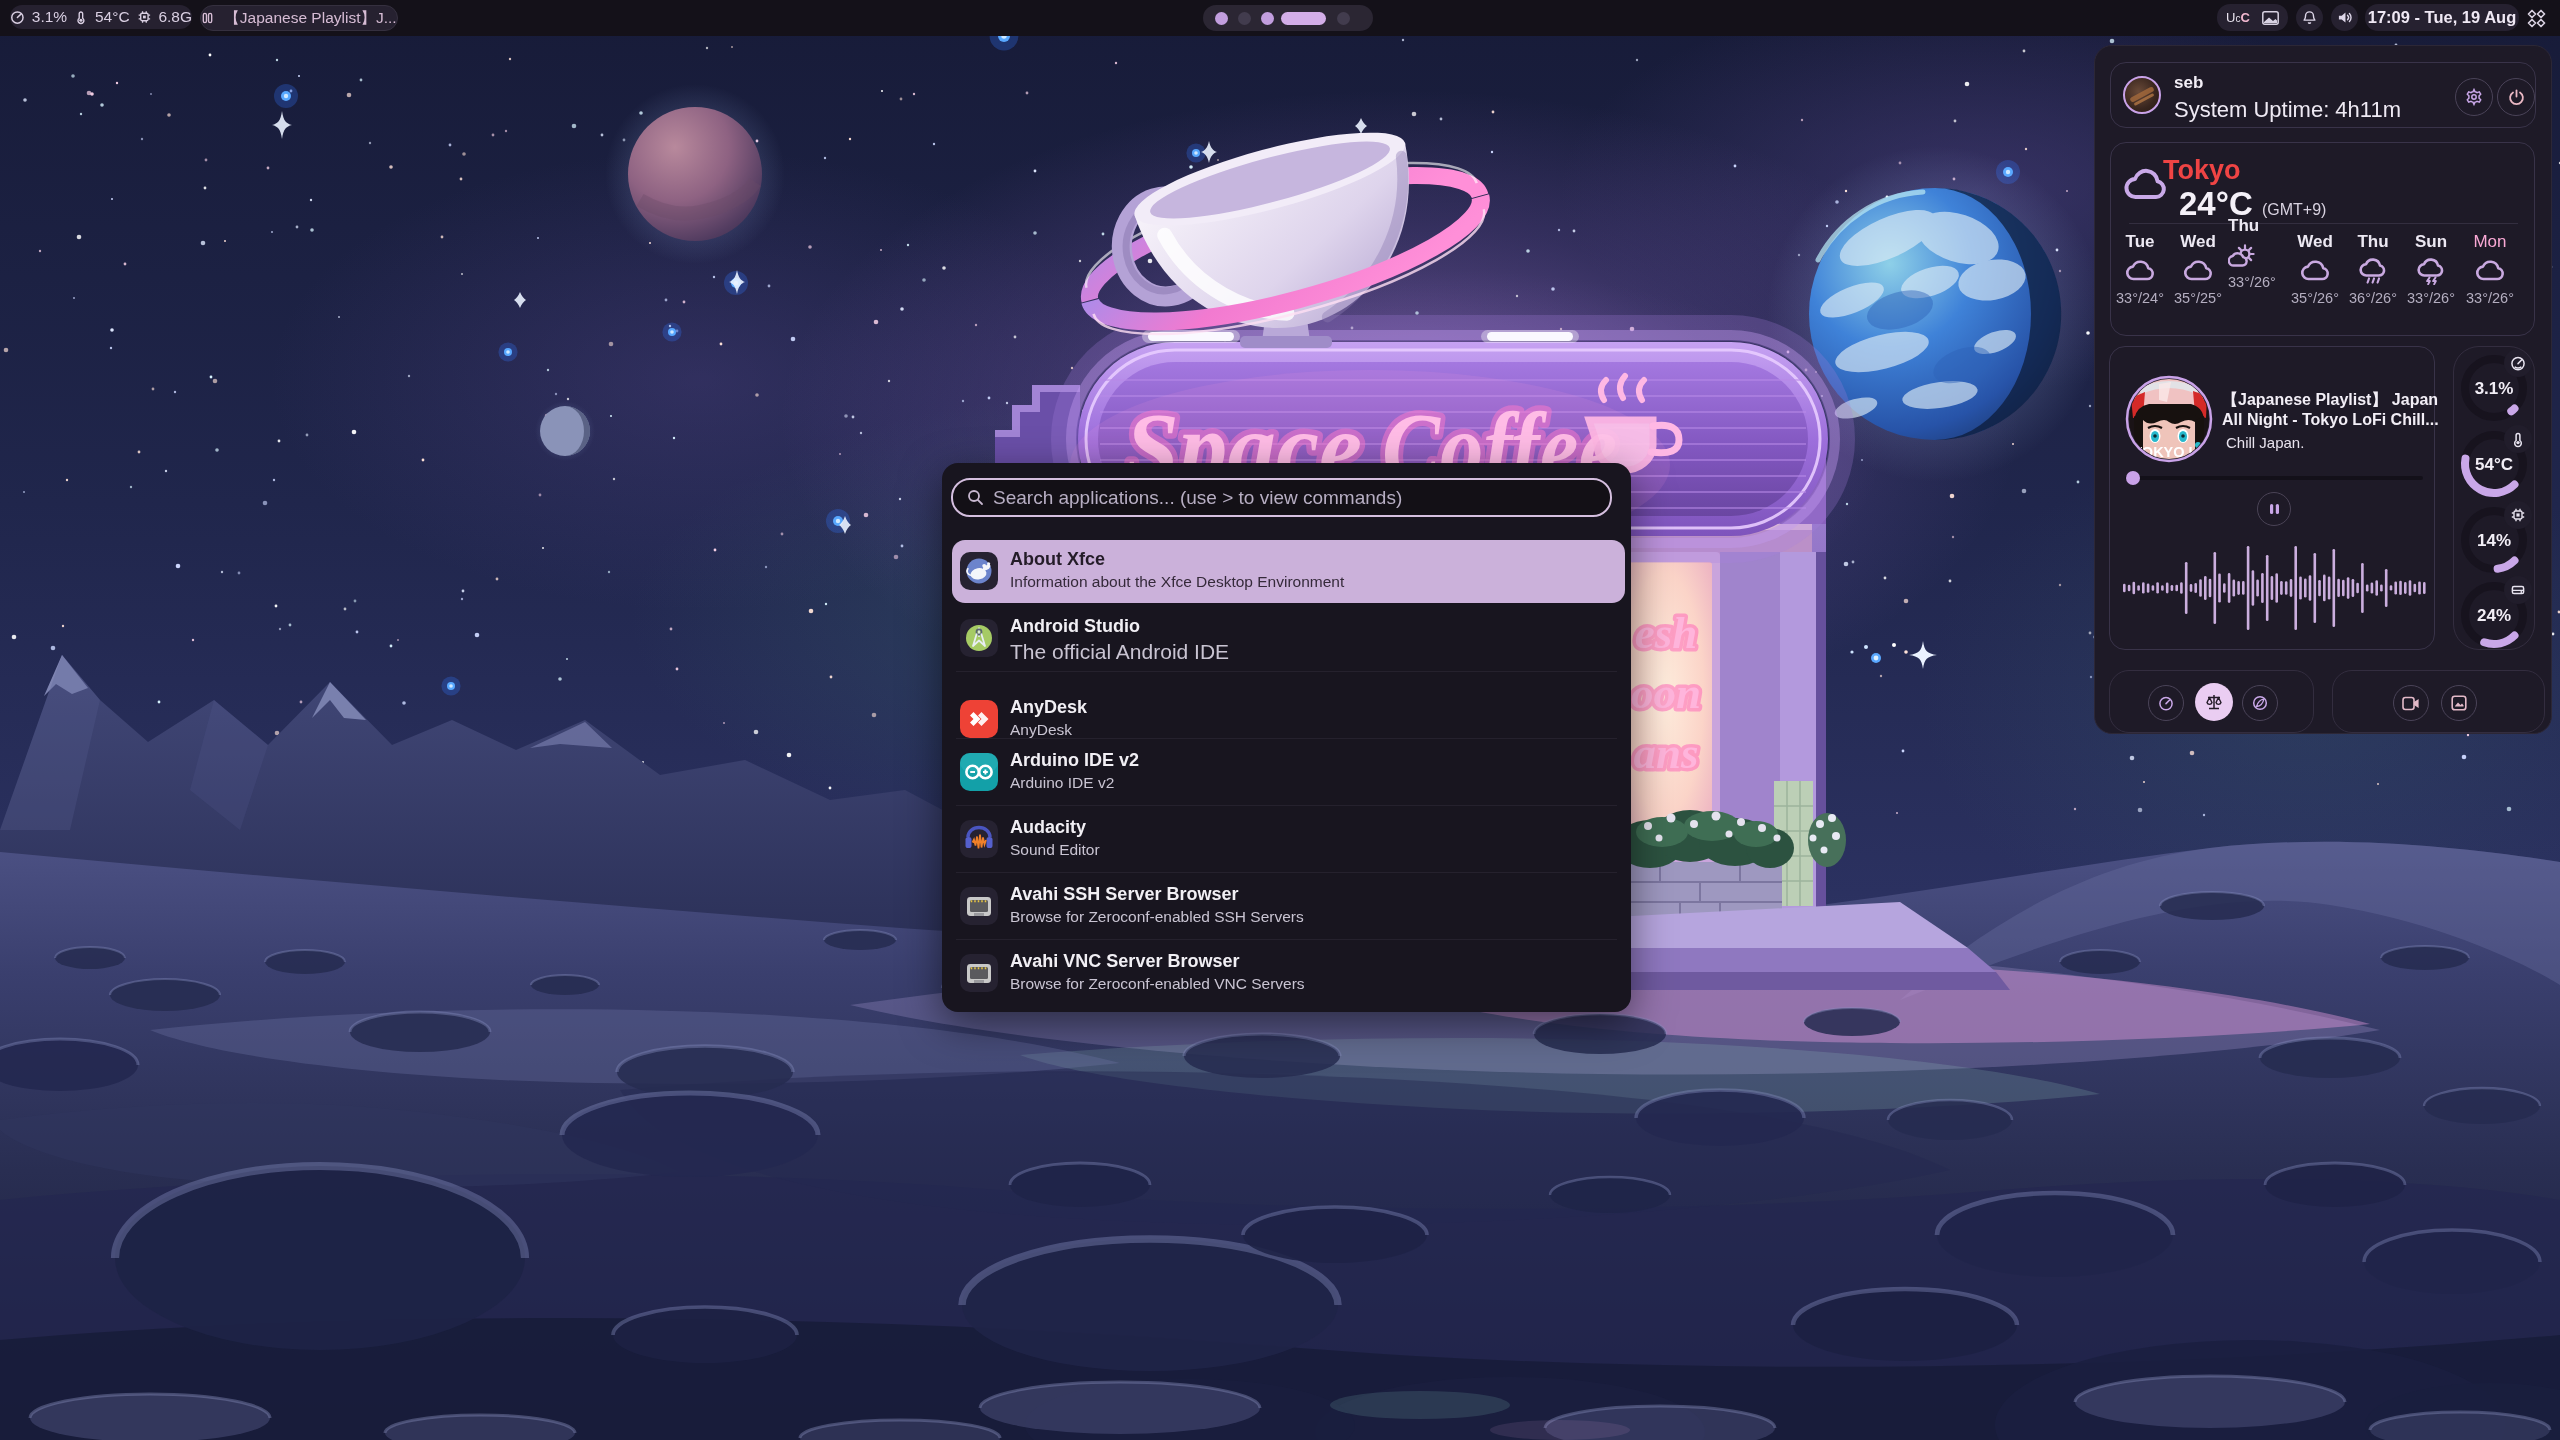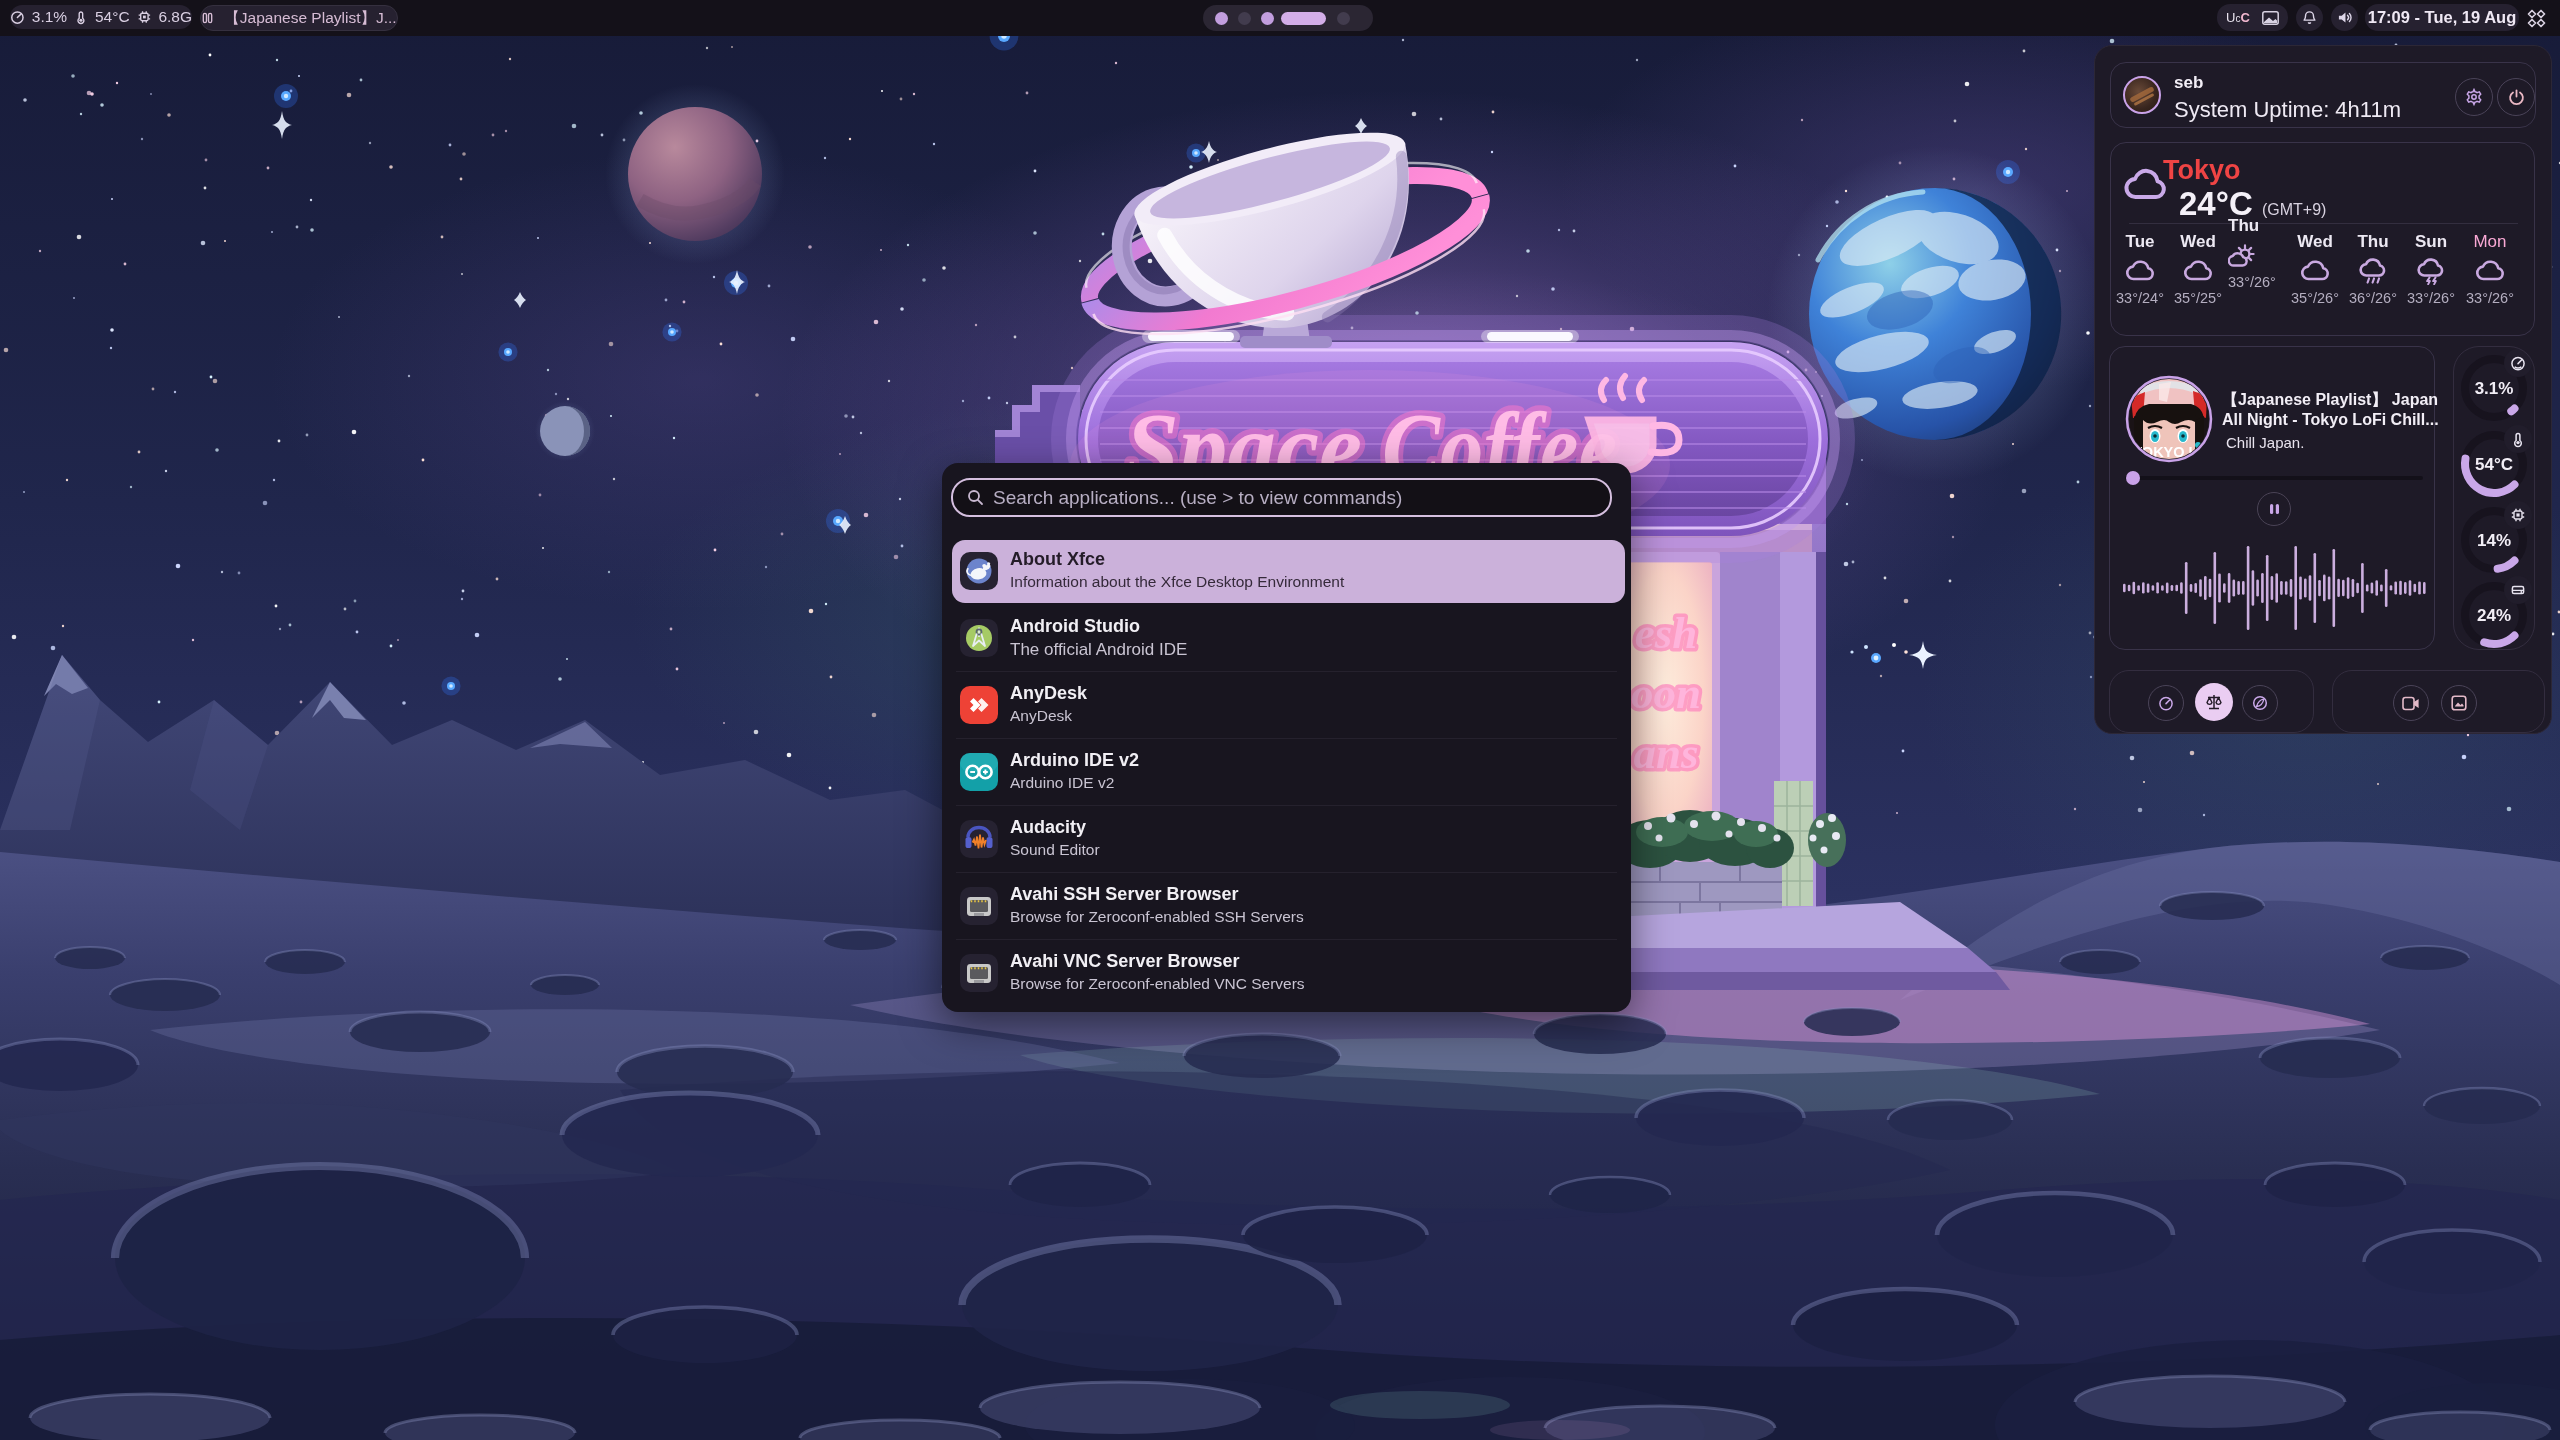--- a/index.html
+++ b/index.html
@@ -987,24 +987,24 @@
     </div>
 <div style="position:absolute;left:10px;top:144px;width:673px;height:63px;border-radius:13px;">
 <svg style="position:absolute;left:8px;top:12px;" width="38" height="38" viewBox="0 0 38 38">
         <rect x="0" y="0" width="38" height="38" rx="10" fill="#262231"></rect>
         <circle cx="19" cy="19" r="13" fill="#a6cb65"></circle>
         <path d="M19 8.5 L19 18" stroke="#e8eef2" stroke-width="1.6"></path>
         <circle cx="19" cy="13" r="2.6" fill="none" stroke="#5b6670" stroke-width="1.6"></circle>
         <path d="M16.8 14.5 L13 27 L19 21.5 L25 27 L21.2 14.5" fill="none" stroke="#e8eef2" stroke-width="1.8" stroke-linejoin="round"></path>
       </svg>
 <div style="position:absolute;left:58px;top:9px;font-size:18px;font-weight:bold;color:#f1eff4;">Android Studio</div>
-<div style="position:absolute;left:58px;top:33px;font-size:17px;color:#c9c4d2;">The official Android IDE</div>
+<div style="position:absolute;left:58px;top:33px;font-size:21px;color:#c9c4d2;">The official Android IDE</div>
     </div>
 <div style="position:absolute;left:14px;right:14px;top:208px;height:1px;background:#25212d;"></div>
-    <div style="position:absolute;left:10px;top:211px;width:673px;height:63px;border-radius:13px;">
+    <div style="position:absolute;left:10px;top:225px;width:673px;height:63px;border-radius:13px;">
 <svg style="position:absolute;left:8px;top:12px;" width="38" height="38" viewBox="0 0 38 38">
         <rect x="0" y="0" width="38" height="38" rx="10" fill="#ee4236"></rect>
         <path d="M13.5 12 L20.5 19 L13.5 26 L10 22.5 L13.5 19 L10 15.5 Z" fill="#fff"></path>
         <path d="M21.5 12 L28.5 19 L21.5 26 L18 22.5 L21.5 19 L18 15.5 Z" fill="#fff" opacity="0.92"></path>
       </svg>
 <div style="position:absolute;left:58px;top:9px;font-size:18px;font-weight:bold;color:#f1eff4;">AnyDesk</div>
 <div style="position:absolute;left:58px;top:33px;font-size:15.5px;color:#c9c4d2;">AnyDesk</div>
     </div>
 <div style="position:absolute;left:14px;right:14px;top:275px;height:1px;background:#25212d;"></div>
     <div style="position:absolute;left:10px;top:278px;width:673px;height:63px;border-radius:13px;">

